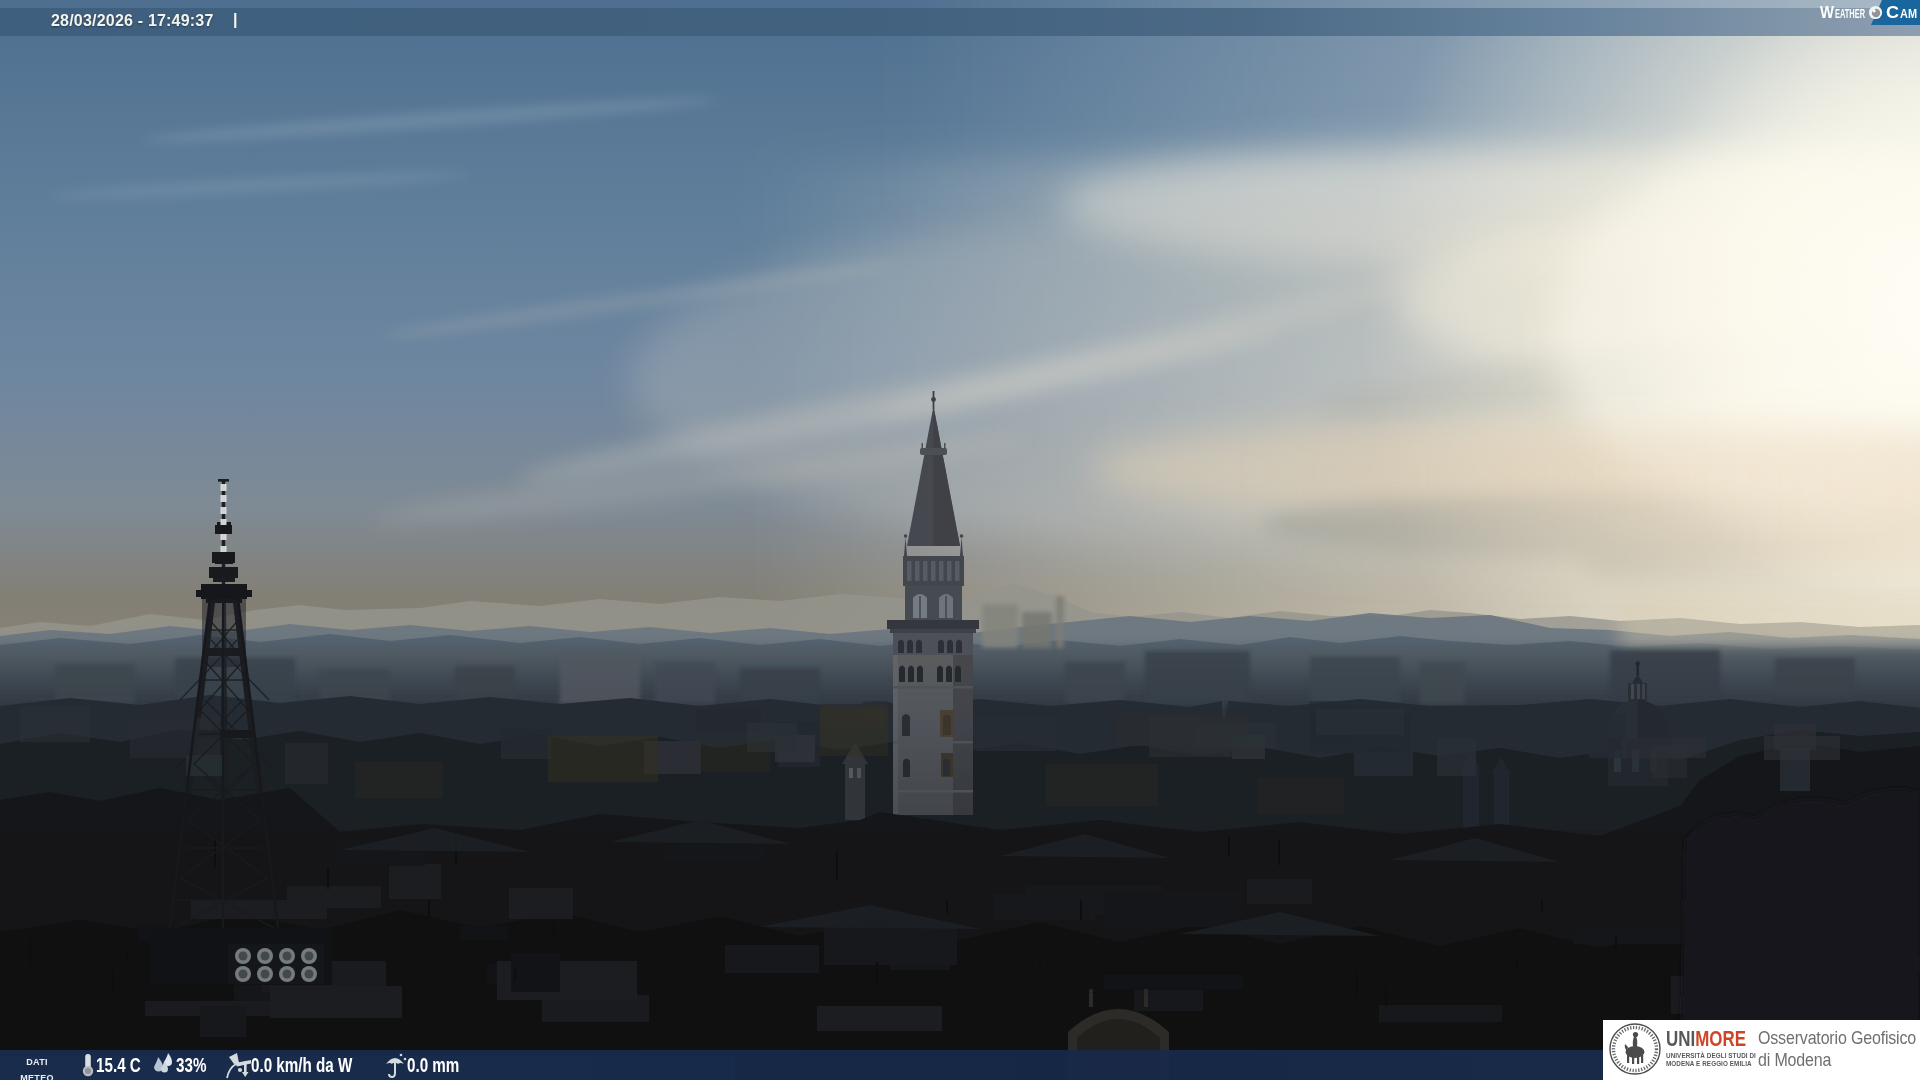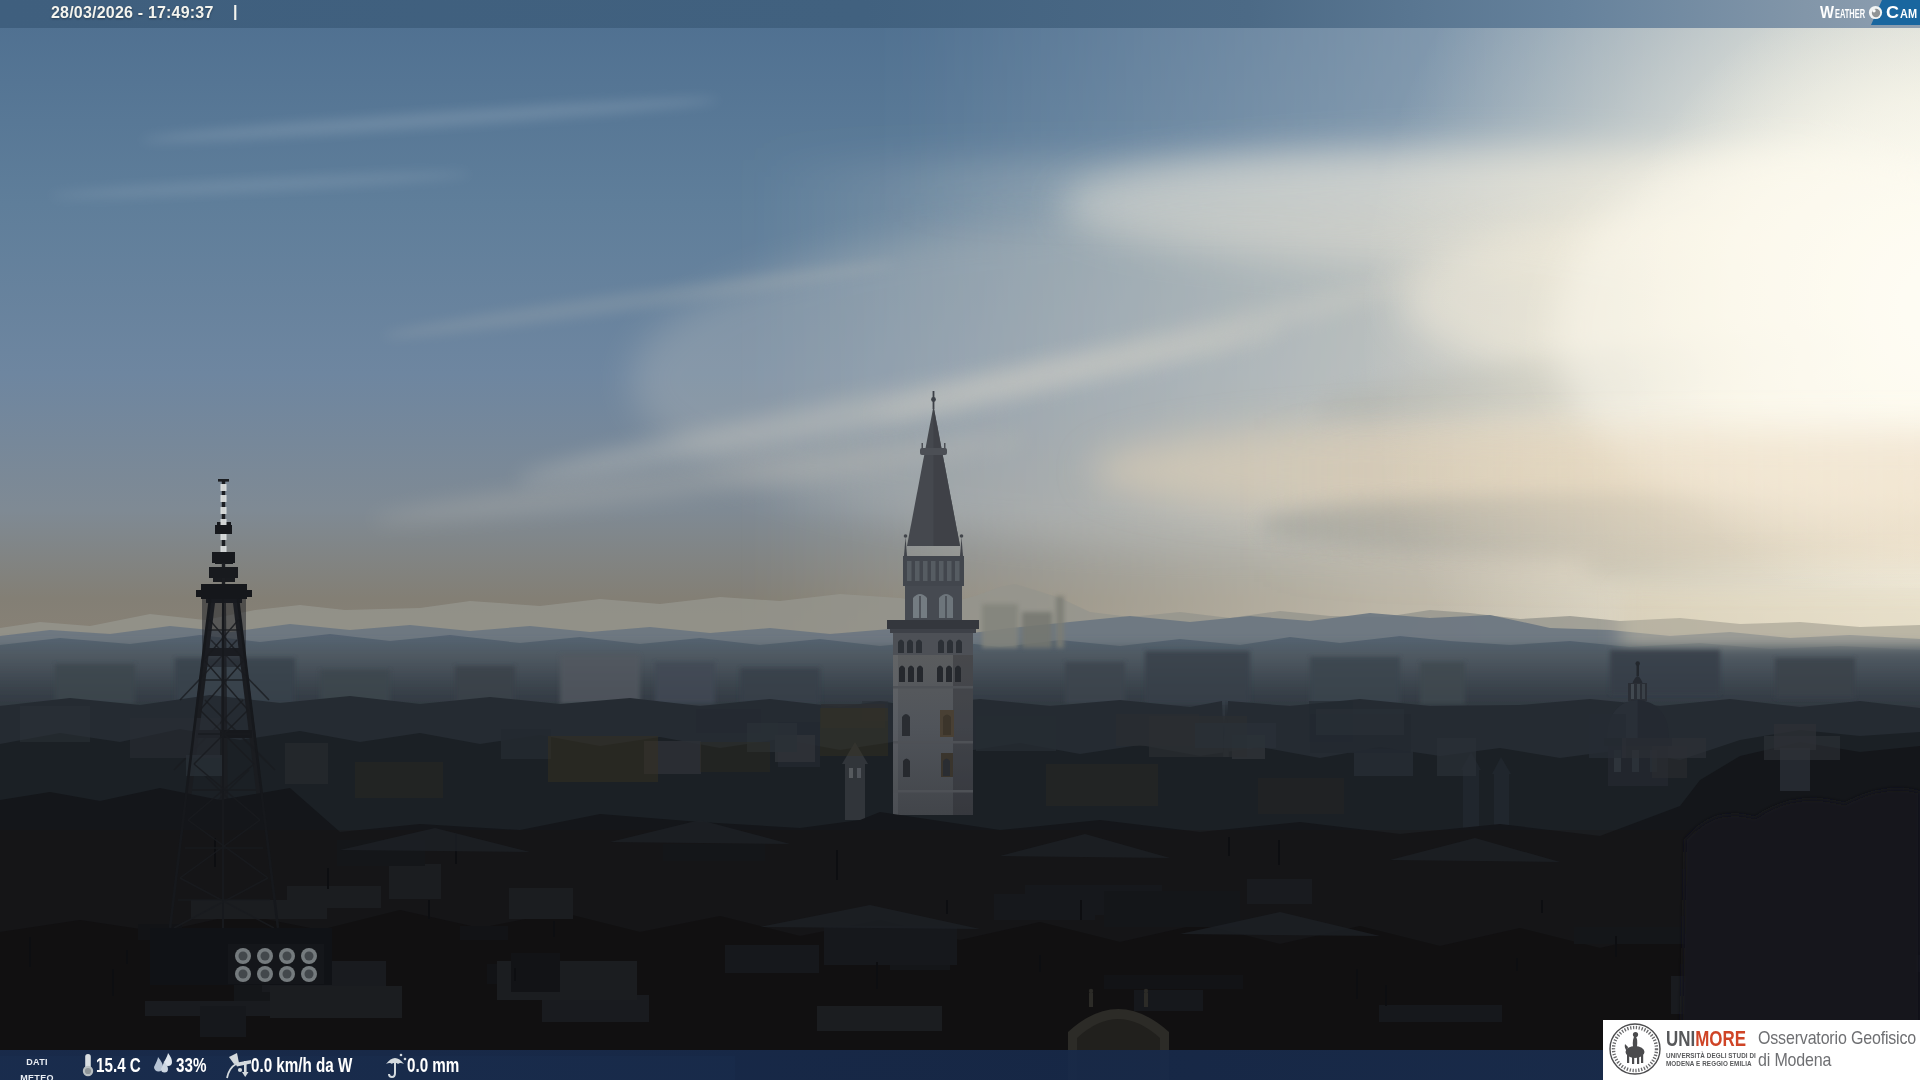--- a/index.html
+++ b/index.html
@@ -1,20 +1,20 @@
 <!DOCTYPE html>
 <html><head>
 <meta charset="utf-8">
 <style>
   html,body{margin:0;padding:0;background:#000;}
   #stage{position:relative;width:1920px;height:1080px;overflow:hidden;
          font-family:"Liberation Sans",sans-serif;background:#10141a;}
   #scene{position:absolute;left:0;top:0;}
   
-  #topbar{position:absolute;left:0;top:0;width:1920px;height:28px;
+  #topbar{position:absolute;left:0;top:8px;width:1920px;height:28px;
     background:linear-gradient(90deg,#3f5f7e 0%,#41617f 45%,#4c6a86 65%,#66829c 82%,#8296a9 94%,#8d9eb0 100%);}
   #tb-date{position:absolute;top:4px;left:51px;font-weight:bold;font-size:16px;
     color:#f4f4ee;letter-spacing:0.2px;text-shadow:0 1px 2px rgba(10,25,40,0.5);white-space:pre;}
   #tb-sep{position:absolute;top:3px;left:233px;font-weight:bold;font-size:16px;color:#f4f4ee;}
   #tb-title{position:absolute;top:4px;left:263px;font-weight:bold;font-size:16px;
     color:#f4f4ee;letter-spacing:-0.35px;text-shadow:0 1px 2px rgba(10,25,40,0.5);white-space:pre;}
   
   #bottombar{position:absolute;left:0;top:1050px;width:1920px;height:30px;
     background:linear-gradient(90deg,rgba(25,44,78,0.93),rgba(23,41,73,0.93) 55%,rgba(27,47,81,0.90));}
   #datimeteo{position:absolute;left:9px;top:1054px;width:56px;text-align:center;

